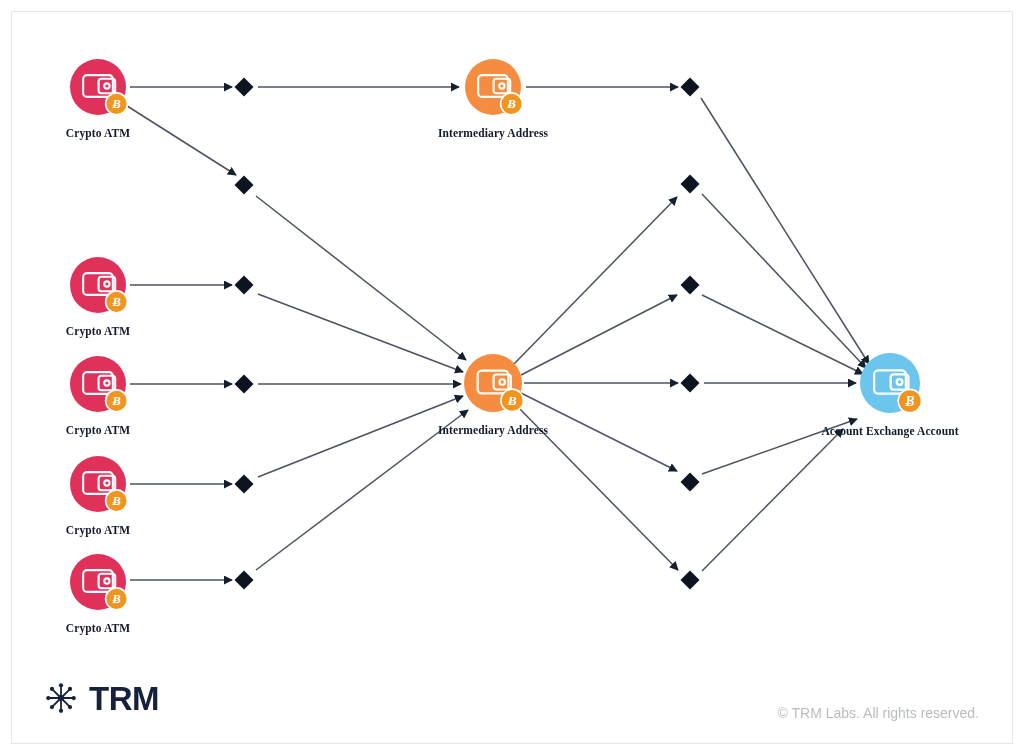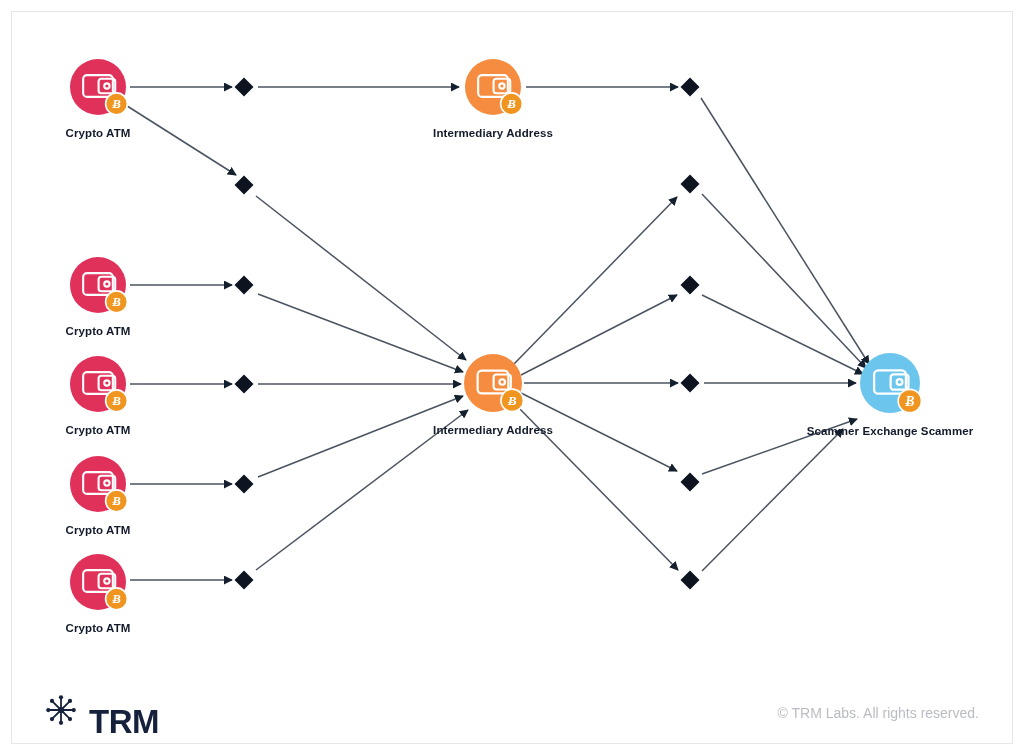--- a/index.html
+++ b/index.html
@@ -2,23 +2,23 @@
 <html><head>
 <meta charset="utf-8">
 <style>
   html,body{margin:0;padding:0;background:#ffffff;}
   body{width:1024px;height:755px;font-family:"Liberation Sans",sans-serif;overflow:hidden;}
   #canvas{position:relative;width:1024px;height:755px;background:#ffffff;}
   .frame{position:absolute;left:11px;top:11px;width:1002px;height:733px;background:#ffffff;
          border:1px solid #e6e6e6;box-sizing:border-box;}
   #graph{position:absolute;left:0;top:0;width:1024px;height:755px;}
   .nodelabel{position:absolute;font-size:11.5px;font-weight:bold;color:#121a2b;
-             letter-spacing:.1px;white-space:nowrap;transform:translateX(-50%);}
+             letter-spacing:.1px;white-space:nowrap;transform:translateX(-50%);font-family:Liberation Serif, serif;}
   .brand{position:absolute;left:44px;top:681px;display:flex;align-items:center;gap:11px;}
-  .brand-text{font-size:33px;font-weight:bold;color:#16213c;letter-spacing:-.5px;line-height:1;margin-top:24px;}
+  .brand-text{font-size:33px;font-weight:bold;color:#16213c;letter-spacing:-.5px;line-height:1;}
   .copyright{position:absolute;right:45px;top:705px;font-size:14px;color:#b9bcc2;}
   .footrule{position:absolute;left:12px;top:663px;width:1000px;height:0;}
 </style>
 </head>
 <body>
 
 <div id="canvas">
   <div class="frame"></div>
 
   <svg id="graph" viewBox="0 0 1024 755" xmlns="http://www.w3.org/2000/svg">
@@ -176,21 +176,21 @@
   </svg>
 
   <div id="labels">
       <div class="nodelabel" style="left: 98px; top: 127px;">Crypto ATM</div>
       <div class="nodelabel" style="left: 98px; top: 325px;">Crypto ATM</div>
       <div class="nodelabel" style="left: 98px; top: 424px;">Crypto ATM</div>
       <div class="nodelabel" style="left: 98px; top: 524px;">Crypto ATM</div>
       <div class="nodelabel" style="left: 98px; top: 622px;">Crypto ATM</div>
       <div class="nodelabel" style="left: 493px; top: 127px;">Intermediary Address</div>
       <div class="nodelabel" style="left: 493px; top: 424px;">Intermediary Address</div>
-      <div class="nodelabel" style="left: 890px; top: 425px;">Scammer Exchange Scammer</div>
+      <div class="nodelabel" style="left: 890px; top: 425px;">Account Exchange Account</div>
     </div>
 
   <div class="footrule"></div>
 
   <div class="brand">
     <svg width="34" height="34" viewBox="0 0 40 40">
       <g stroke="#16213c" stroke-width="2.1" stroke-linecap="round">
         <line x1="20" y1="20" x2="20" y2="6"></line>
         <line x1="20" y1="20" x2="20" y2="34"></line>
         <line x1="20" y1="20" x2="6" y2="20"></line>

